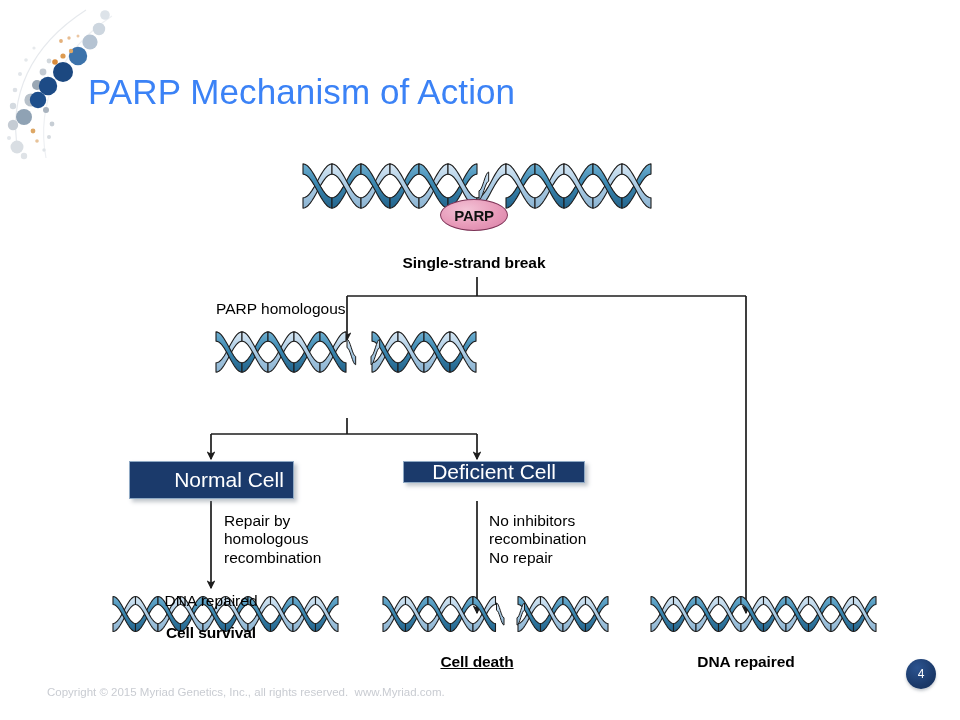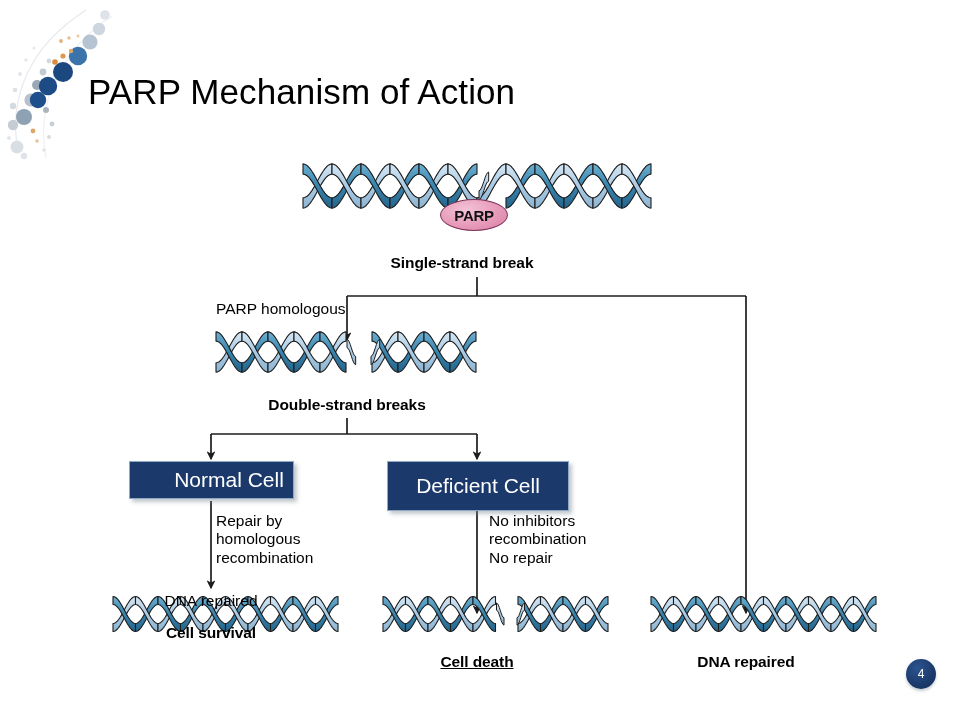--- a/index.html
+++ b/index.html
@@ -27,21 +27,21 @@
     height: 160px;
   }
 
   
   #slide-title {
     position: absolute;
     left: 88px;
     top: 72px;
     font-size: 35px;
     letter-spacing: 0.1px;
-    color: #000000;
+    color: #3b82f6;
     font-weight: 400;
     white-space: nowrap;
   }
 
   
   #diagram {
     position: absolute;
     left: 0;
     top: 0;
     width: 960px;
@@ -353,45 +353,45 @@
           <path d="M180.00 9.45 L181.41 9.19 L182.81 8.42 L184.22 7.17 L185.63 5.50 L187.03 3.45 L188.44 1.12 L189.84 -1.42 L191.25 -4.05 L192.66 -6.68 L194.06 -9.22 L195.47 -11.55 L196.88 -13.60 L198.28 -15.27 L199.69 -16.52 L201.09 -17.29 L202.50 -17.55 L 202.50 -9.45 L 201.09 -9.19 L 199.69 -8.42 L 198.28 -7.17 L 196.88 -5.50 L 195.47 -3.45 L 194.06 -1.12 L 192.66 1.42 L 191.25 4.05 L 189.84 6.68 L 188.44 9.22 L 187.03 11.55 L 185.63 13.60 L 184.22 15.27 L 182.81 16.52 L 181.41 17.29 L 180.00 17.55 Z" fill="url(#gradLight)" stroke="#1c1c1c" stroke-width="1.1" stroke-linejoin="round"></path>
           <path d="M180.00 -17.55 L181.41 -17.29 L182.81 -16.52 L184.22 -15.27 L185.63 -13.60 L187.03 -11.55 L188.44 -9.22 L189.84 -6.68 L191.25 -4.05 L192.66 -1.42 L194.06 1.12 L195.47 3.45 L196.88 5.50 L198.28 7.17 L199.69 8.42 L201.09 9.19 L202.50 9.45 L 202.50 17.55 L 201.09 17.29 L 199.69 16.52 L 198.28 15.27 L 196.88 13.60 L 195.47 11.55 L 194.06 9.22 L 192.66 6.68 L 191.25 4.05 L 189.84 1.42 L 188.44 -1.12 L 187.03 -3.45 L 185.63 -5.50 L 184.22 -7.17 L 182.81 -8.42 L 181.41 -9.19 L 180.00 -9.45 Z" fill="url(#gradDark)" stroke="#1c1c1c" stroke-width="1.1" stroke-linejoin="round"></path>
           <path d="M202.50 9.45 L203.91 9.19 L205.31 8.42 L206.72 7.17 L208.13 5.50 L209.53 3.45 L210.94 1.12 L212.34 -1.42 L213.75 -4.05 L215.16 -6.68 L216.56 -9.22 L217.97 -11.55 L219.38 -13.60 L220.78 -15.27 L222.19 -16.52 L223.59 -17.29 L225.00 -17.55 L 225.00 -9.45 L 223.59 -9.19 L 222.19 -8.42 L 220.78 -7.17 L 219.38 -5.50 L 217.97 -3.45 L 216.56 -1.12 L 215.16 1.42 L 213.75 4.05 L 212.34 6.68 L 210.94 9.22 L 209.53 11.55 L 208.13 13.60 L 206.72 15.27 L 205.31 16.52 L 203.91 17.29 L 202.50 17.55 Z" fill="url(#gradDark)" stroke="#1c1c1c" stroke-width="1.1" stroke-linejoin="round"></path>
           <path d="M202.50 -17.55 L203.91 -17.29 L205.31 -16.52 L206.72 -15.27 L208.13 -13.60 L209.53 -11.55 L210.94 -9.22 L212.34 -6.68 L213.75 -4.05 L215.16 -1.42 L216.56 1.12 L217.97 3.45 L219.38 5.50 L220.78 7.17 L222.19 8.42 L223.59 9.19 L225.00 9.45 L 225.00 17.55 L 223.59 17.29 L 222.19 16.52 L 220.78 15.27 L 219.38 13.60 L 217.97 11.55 L 216.56 9.22 L 215.16 6.68 L 213.75 4.05 L 212.34 1.42 L 210.94 -1.12 L 209.53 -3.45 L 208.13 -5.50 L 206.72 -7.17 L 205.31 -8.42 L 203.91 -9.19 L 202.50 -9.45 Z" fill="url(#gradLight)" stroke="#1c1c1c" stroke-width="1.1" stroke-linejoin="round"></path>
         </g>
     </g>
   </svg>
 
   <div id="parp-tag">PARP</div>
 
-  <div class="dlabel lbl-bold lbl-center" style="left:462px; top:254px;">Single-strand break</div>
+  <div class="dlabel lbl-bold lbl-center" style="left:474px; top:254px;">Single-strand break</div>
 
   <div class="dlabel lbl-plain" style="left:216px; top:300px;">PARP homologous</div>
 
-  <div class="dlabel lbl-bold lbl-center" style="left:347px; top:396px;">Double-strand breaks</div>
-
-  <div class="dlabel lbl-plain" style="left:216px; top:512px;">Repair by
+
+  <div class="dlabel lbl-plain" style="left:224px; top:512px;">Repair by
 homologous
 recombination</div>
 
   <div class="dlabel lbl-plain" style="left:489px; top:512px;">No inhibitors
 recombination
 No repair</div>
 
   <div class="dlabel lbl-plain lbl-center" style="left:211px; top:592px;">DNA repaired</div>
 
   <div class="dlabel lbl-bold lbl-center" style="left:211px; top:624px;text-align:center;">Cell survival</div>
 
   <div class="dlabel lbl-bold lbl-center" style="left:477px; top:653px;text-decoration:underline;">Cell death</div>
 
   <div class="dlabel lbl-bold lbl-center" style="left:746px; top:653px;">DNA repaired</div>
 
   <div class="cellbox" style="left:129px; top:461px; width:165px; height:38px;padding-left:35px;">
     <span>Normal Cell</span>
   </div>
 
-  <div class="cellbox" style="left:387px; top:461px; width:182px; height:50px;">
+  <div class="cellbox" style="left:403px; top:461px; width:182px; height:22px;">
     <span>Deficient Cell</span>
   </div>
 
+  <div id="footer-copy">Copyright © 2015 Myriad Genetics, Inc., all rights reserved.  www.Myriad.com.</div>
   <div id="slide-number">4</div>
 
 </div>
 
 </body></html>

